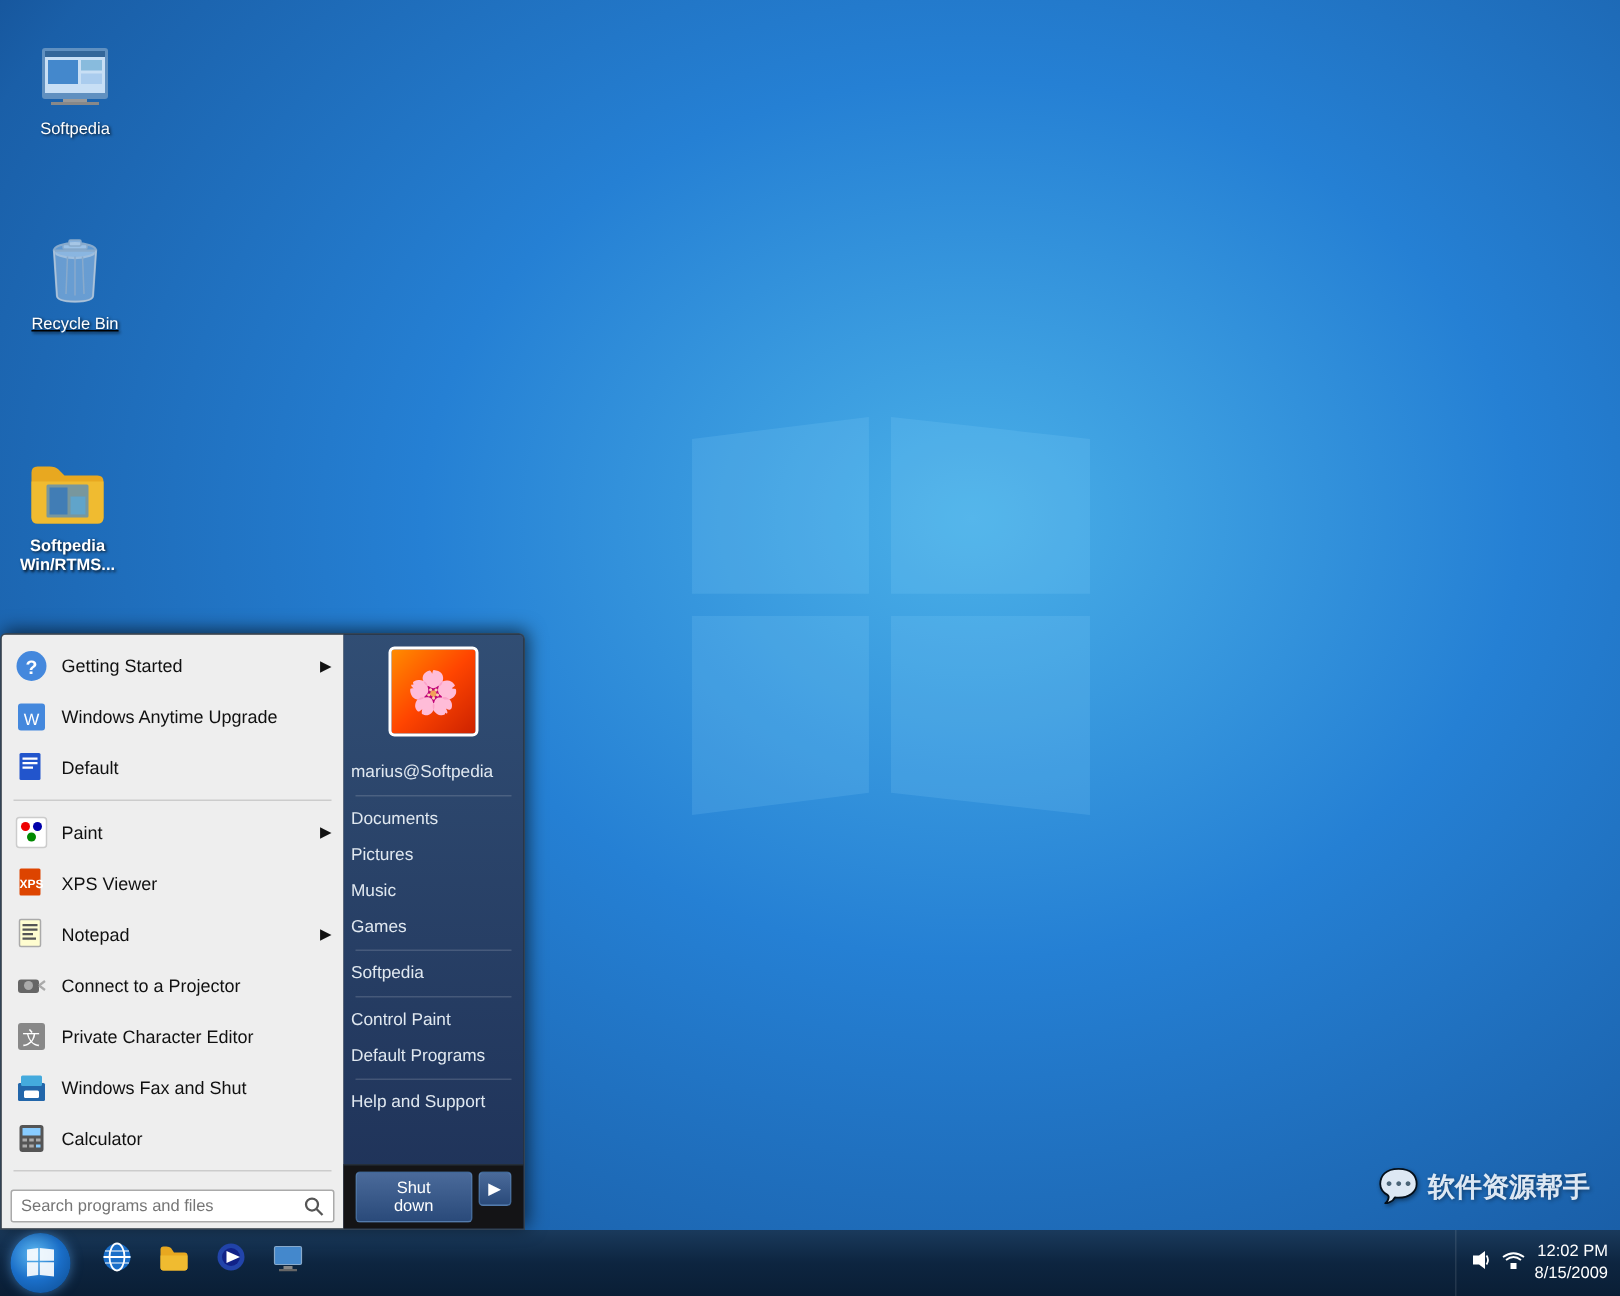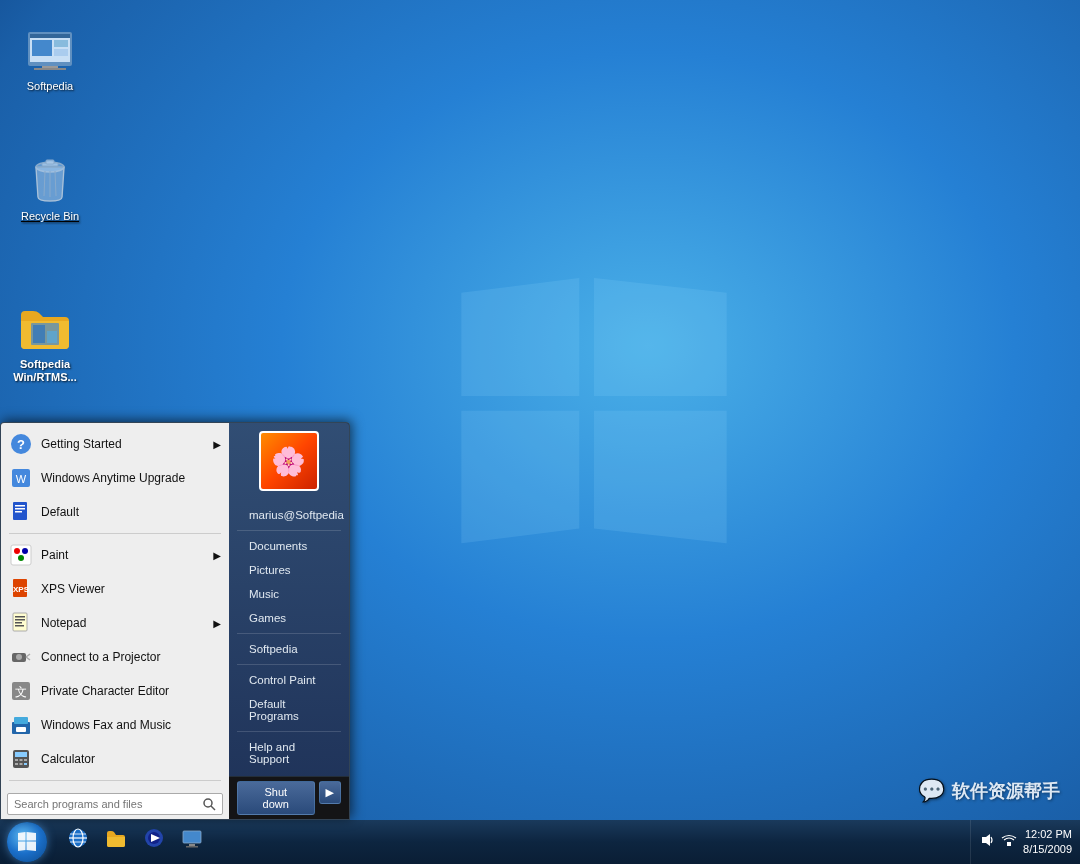--- a/index.html
+++ b/index.html
@@ -231,21 +231,21 @@
       justify-content: center;
       font-size: 28px;
     }
     .sm-right-links {
       width: 100%;
       padding: 4px 0;
     }
     .sm-right-item {
       display: flex;
       align-items: center;
-      padding: 6px 20px;
+      padding: 6px 5px;
       font-size: 11.5px;
       color: #e0e8f0;
       cursor: pointer;
       gap: 4px;
     }
     .sm-right-separator {
       height: 1px;
       background: rgba(255,255,255,0.15);
       margin: 3px 8px;
     }
@@ -461,21 +461,21 @@
         </div>
 
         <div class="sm-item">
           <div class="sm-icon">
             <svg width="22" height="22" viewBox="0 0 22 22">
                 <rect x="2" y="8" width="18" height="12" rx="1" fill="#2266aa"></rect>
                 <rect x="4" y="3" width="14" height="7" rx="1" fill="#44aadd"></rect>
                 <rect x="6" y="13" width="10" height="5" rx="1" fill="white"></rect>
               </svg>
           </div>
-          <span>Windows Fax and Music</span>
+          <span>Windows Fax and Shut</span>
         </div>
 
         <div class="sm-item">
           <div class="sm-icon">
             <svg width="22" height="22" viewBox="0 0 22 22">
                 <rect x="3" y="2" width="16" height="18" rx="2" fill="#555"></rect>
                 <rect x="5" y="4" width="12" height="5" fill="#88ccff"></rect>
                 <rect x="5" y="11" width="3" height="2" fill="#aaa"></rect>
                 <rect x="9.5" y="11" width="3" height="2" fill="#aaa"></rect>
                 <rect x="14" y="11" width="3" height="2" fill="#aaa"></rect>

